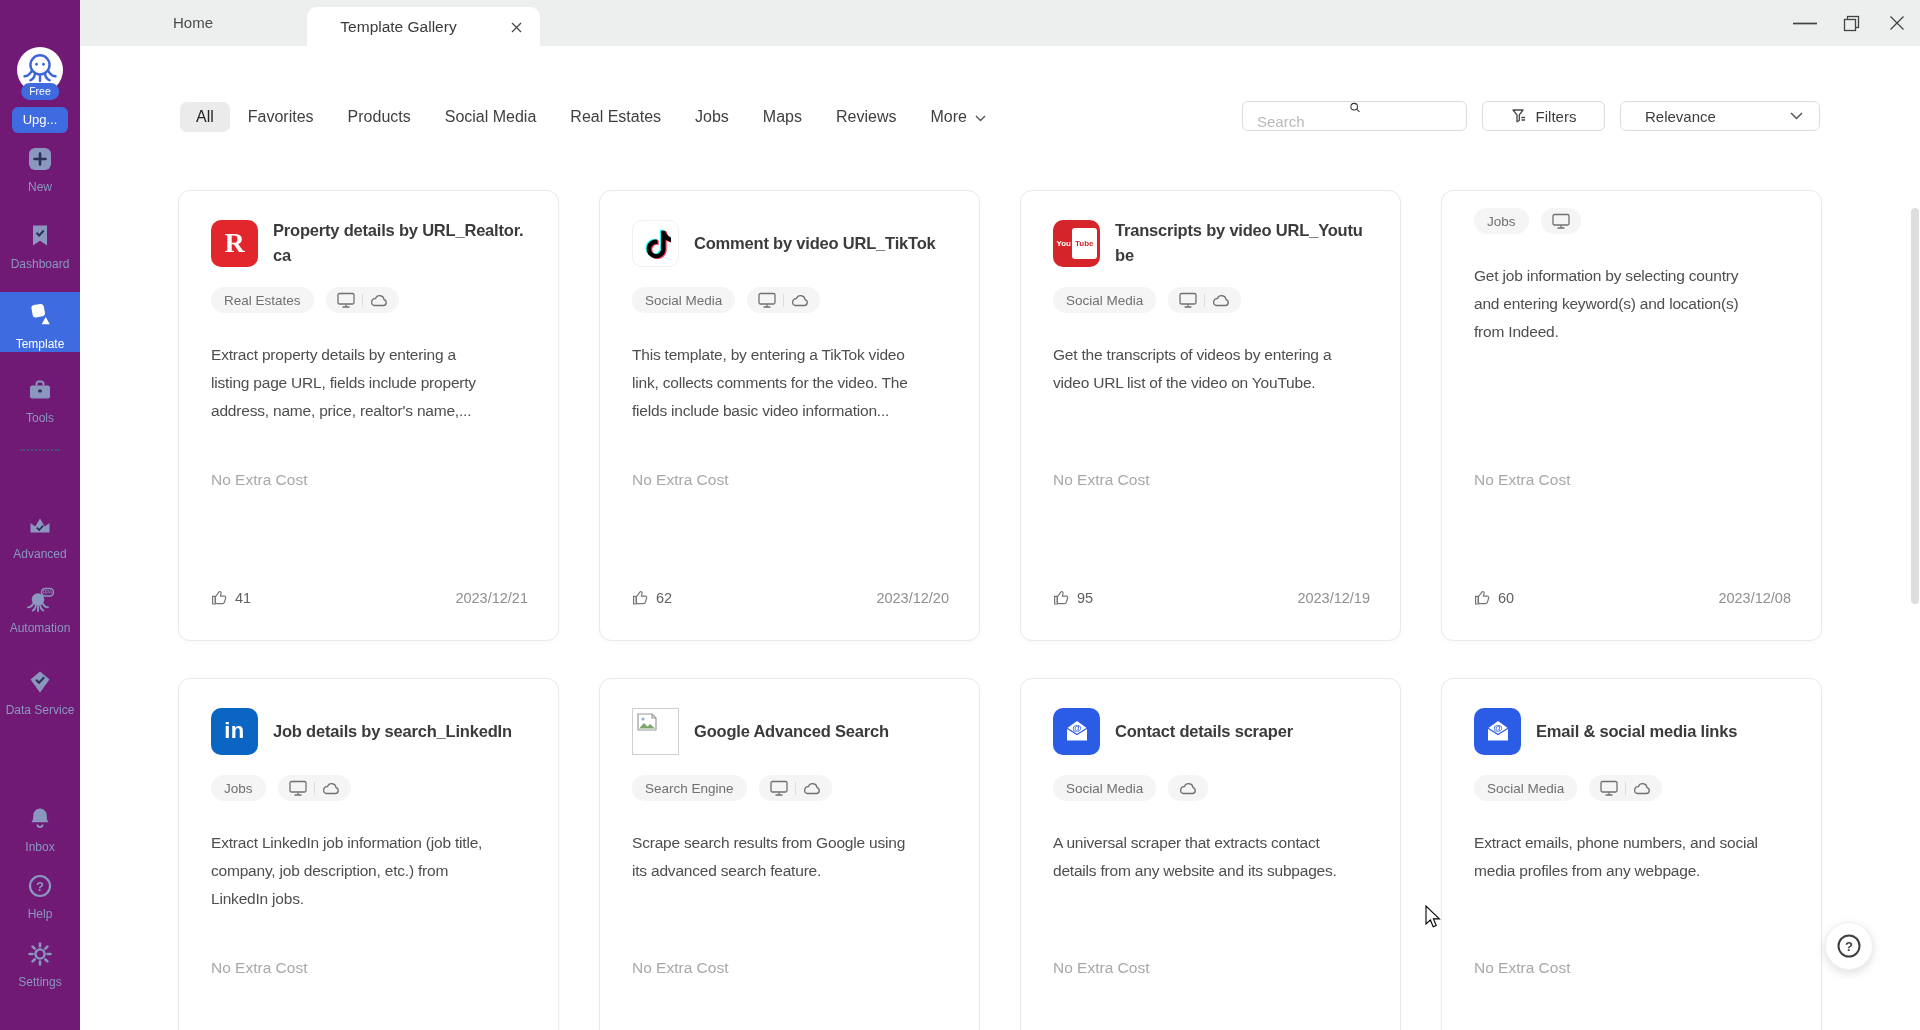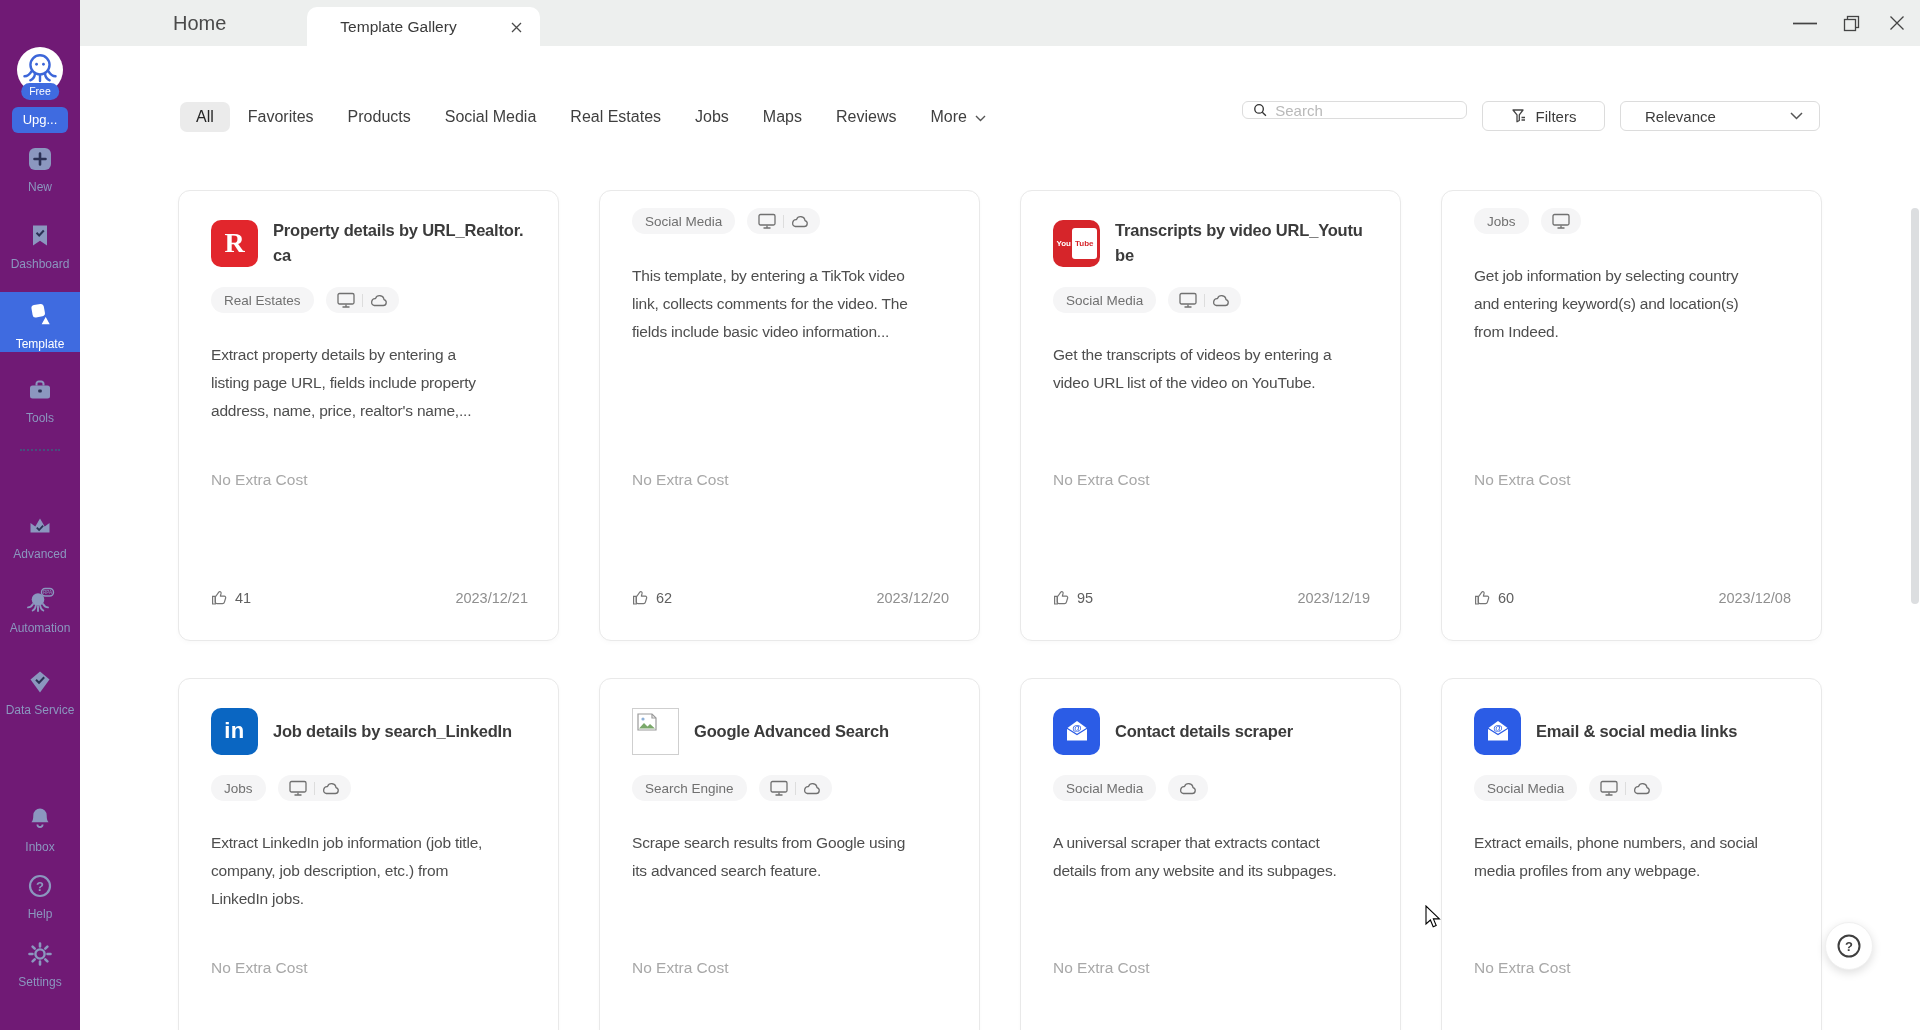--- a/index.html
+++ b/index.html
@@ -12,37 +12,37 @@
   .free-badge { position:absolute; left:50%; transform:translateX(-50%); top:83px; background:#3f6be0; color:#fff; font-size:10.5px; padding:2px 8px 3px; border-radius:9px; white-space:nowrap; }
   .upg-btn { position:absolute; left:12px; top:107px; width:56px; height:26px; background:#3f6be0; color:#fff; font-size:13px; border:none; border-radius:6px; text-align:center; line-height:26px; }
   .nav-item { position:absolute; left:0; width:80px; text-align:center; color:#8b97bf; cursor:default; }
   .nav-item .nv-ic { display:block; margin:0 auto; }
   .nav-item .nv-lb { display:block; font-size:12px; margin-top:3px; }
   .nav-item.active { background:#3f6be0; height:60px; padding-top:8px; color:#fff; }
   .side-divider { position:absolute; left:20px; top:449px; width:40px; border-top:2px dotted #46507c; }
 
   
   .tabbar { position:absolute; left:80px; right:0; top:0; height:46px; background:#edefee; }
-  .tab-home { position:absolute; left:63px; top:0; height:46px; line-height:46px; padding:0 30px; font-size:20px; color:#4a4a4a; }
+  .tab-home { position:absolute; left:63px; top:0; height:46px; line-height:46px; padding:0 30px; font-size:15px; color:#4a4a4a; }
   .tab-active { position:absolute; left:227px; top:7px; width:233px; height:39px; background:#fff; border-radius:10px 10px 0 0; }
   .tab-active .tab-label { position:absolute; left:0; right:50px; top:0; height:39px; line-height:39px; text-align:center; font-size:15.5px; color:#3a3a3a; }
   .tab-close { position:absolute; right:16px; top:12px; width:16px; height:16px; display:flex; align-items:center; justify-content:center; }
   .winbtns { position:absolute; right:0; top:0; height:46px; }
   .winbtn { position:absolute; top:0; width:46px; height:46px; display:flex; align-items:center; justify-content:center; }
   .wb-min { right:92px; } .wb-restore { right:46px; } .wb-close { right:0; }
 
   
   .content { position:absolute; left:80px; top:46px; right:0; bottom:0; background:#fff; overflow:hidden; }
 
   .pills { position:absolute; left:100px; top:56px; height:30px; display:flex; align-items:center; }
   .pill { display:inline-flex; align-items:center; height:30px; padding:0 16px; margin-right:2px; font-size:16px; color:#3f3f3f; border-radius:7px; }
   .pill.active { background:#ebebeb; color:#262626; }
   .pill .more-chev { margin-left:8px; margin-top:2px; }
 
-  .searchbox { position:absolute; left:1162px; top:55px; width:225px; height:18px; border:1px solid #dcdcdc; border-radius:6px; display:flex; align-items:center; padding:0 10px; }
+  .searchbox { position:absolute; left:1162px; top:55px; width:225px; height:30px; border:1px solid #dcdcdc; border-radius:6px; display:flex; align-items:center; padding:0 10px;flex-direction:column; }
   .searchbox input { border:none; outline:none; font-size:15px; color:#333; width:100%; margin-left:8px; font-family:"Liberation Sans",sans-serif; background:transparent; }
   .searchbox input::placeholder { color:#b9b9b9; }
   .filters-btn { position:absolute; left:1402px; top:55px; width:123px; height:30px; border:1px solid #dcdcdc; border-radius:6px; background:#fff; display:flex; align-items:center; justify-content:center; gap:9px; font-size:15px; color:#3c3c3c; }
   .sort-dd { position:absolute; left:1540px; top:55px; width:200px; height:30px; border:1px solid #dcdcdc; border-radius:6px; background:#fff; display:flex; align-items:center; padding:0 16px 0 24px; font-size:15px; color:#3c3c3c; }
   .sort-dd .sort-label { flex:1; }
 
   
   .cards { position:absolute; left:98px; top:144px; display:grid; grid-template-columns:repeat(4,381px); column-gap:40px; row-gap:37px; }
   .card { position:relative; width:381px; height:451px; background:#fff; border:1px solid #e9e9e9; border-radius:12px; box-shadow:0 2px 5px rgba(0,0,0,.025); }
   .chead { display:flex; align-items:center; gap:15px; margin:25px 28px 0 32px; height:54px; }
@@ -290,20 +290,34 @@
         <svg width="17" height="17" viewBox="0 0 17 17">
           <path d="M1.6 7.3 H4.3 V15 H1.6 Z" fill="none" stroke="#767676" stroke-width="1.2"></path>
           <path d="M4.3 8 L7.8 3.2 a1.3 1.3 0 0 1 2.3 1 L9.4 7.2 h3.9 a1.4 1.4 0 0 1 1.35 1.8 L13.4 13.2 a2 2 0 0 1 -1.9 1.5 H6 a1.7 1.7 0 0 1 -1.7 -1.7 Z" fill="none" stroke="#767676" stroke-width="1.2" stroke-linejoin="round"></path>
         </svg>
         <span class="clikes-n">41</span>
       </span>
       <span class="cdate">2023/12/21</span>
     </div>
   </div>
       <div class="card">
+    <div class="chead">
+      <div class="cicon ic-tiktok">
+            <svg width="30" height="32" viewBox="0 0 34 36">
+              <g transform="translate(-1.4,-1)" fill="#25f4ee">
+                <path d="M23 4 h4.6 c.3 2.6 1.8 5 4 6.5 1.4 1 3 1.6 4.8 1.6 v4.8 c-3.2 0-6.2-1-8.7-2.8 v10.6 c0 5.9-4.8 10.6-10.6 10.6 -5.9 0-10.6-4.8-10.6-10.6 0-5.9 4.8-10.6 10.6-10.6 .5 0 1.1 0 1.6.1 v5 c-.5-.2-1-.2-1.6-.2 -3.1 0-5.7 2.6-5.7 5.7 0 3.2 2.6 5.7 5.7 5.7 3.1 0 5.7-2.6 5.7-5.7 V4 z"></path>
+              </g>
+              <g transform="translate(1.4,1)" fill="#fe2c55">
+                <path d="M23 4 h4.6 c.3 2.6 1.8 5 4 6.5 1.4 1 3 1.6 4.8 1.6 v4.8 c-3.2 0-6.2-1-8.7-2.8 v10.6 c0 5.9-4.8 10.6-10.6 10.6 -5.9 0-10.6-4.8-10.6-10.6 0-5.9 4.8-10.6 10.6-10.6 .5 0 1.1 0 1.6.1 v5 c-.5-.2-1-.2-1.6-.2 -3.1 0-5.7 2.6-5.7 5.7 0 3.2 2.6 5.7 5.7 5.7 3.1 0 5.7-2.6 5.7-5.7 V4 z"></path>
+              </g>
+              <path d="M23 4 h4.6 c.3 2.6 1.8 5 4 6.5 1.4 1 3 1.6 4.8 1.6 v4.8 c-3.2 0-6.2-1-8.7-2.8 v10.6 c0 5.9-4.8 10.6-10.6 10.6 -5.9 0-10.6-4.8-10.6-10.6 0-5.9 4.8-10.6 10.6-10.6 .5 0 1.1 0 1.6.1 v5 c-.5-.2-1-.2-1.6-.2 -3.1 0-5.7 2.6-5.7 5.7 0 3.2 2.6 5.7 5.7 5.7 3.1 0 5.7-2.6 5.7-5.7 V4 z" fill="#010101"></path>
+            </svg>
+          </div>
+      <div class="ctitle">Comment by video URL_TikTok</div>
+    </div>
     <div class="ctags">
       <span class="tagpill">Social Media</span>
       <span class="devpill">
             <svg width="18" height="16" viewBox="0 0 18 16">
               <rect x="1" y="1.5" width="16" height="10.5" rx="1.5" fill="none" stroke="#707070" stroke-width="1.3"></rect>
               <path d="M9 12.5 V14.5 M5.5 15 H12.5" stroke="#707070" stroke-width="1.3"></path>
             </svg>
             <span class="devdiv"></span>
             <svg width="18" height="13" viewBox="0 0 18 13">
               <path d="M4.4 11.5 h8.9 a3 3 0 0 0 .7 -5.9 A4.4 4.4 0 0 0 5.5 4.6 A3.5 3.5 0 0 0 4.4 11.5 Z" fill="none" stroke="#707070" stroke-width="1.3" stroke-linejoin="round"></path>

